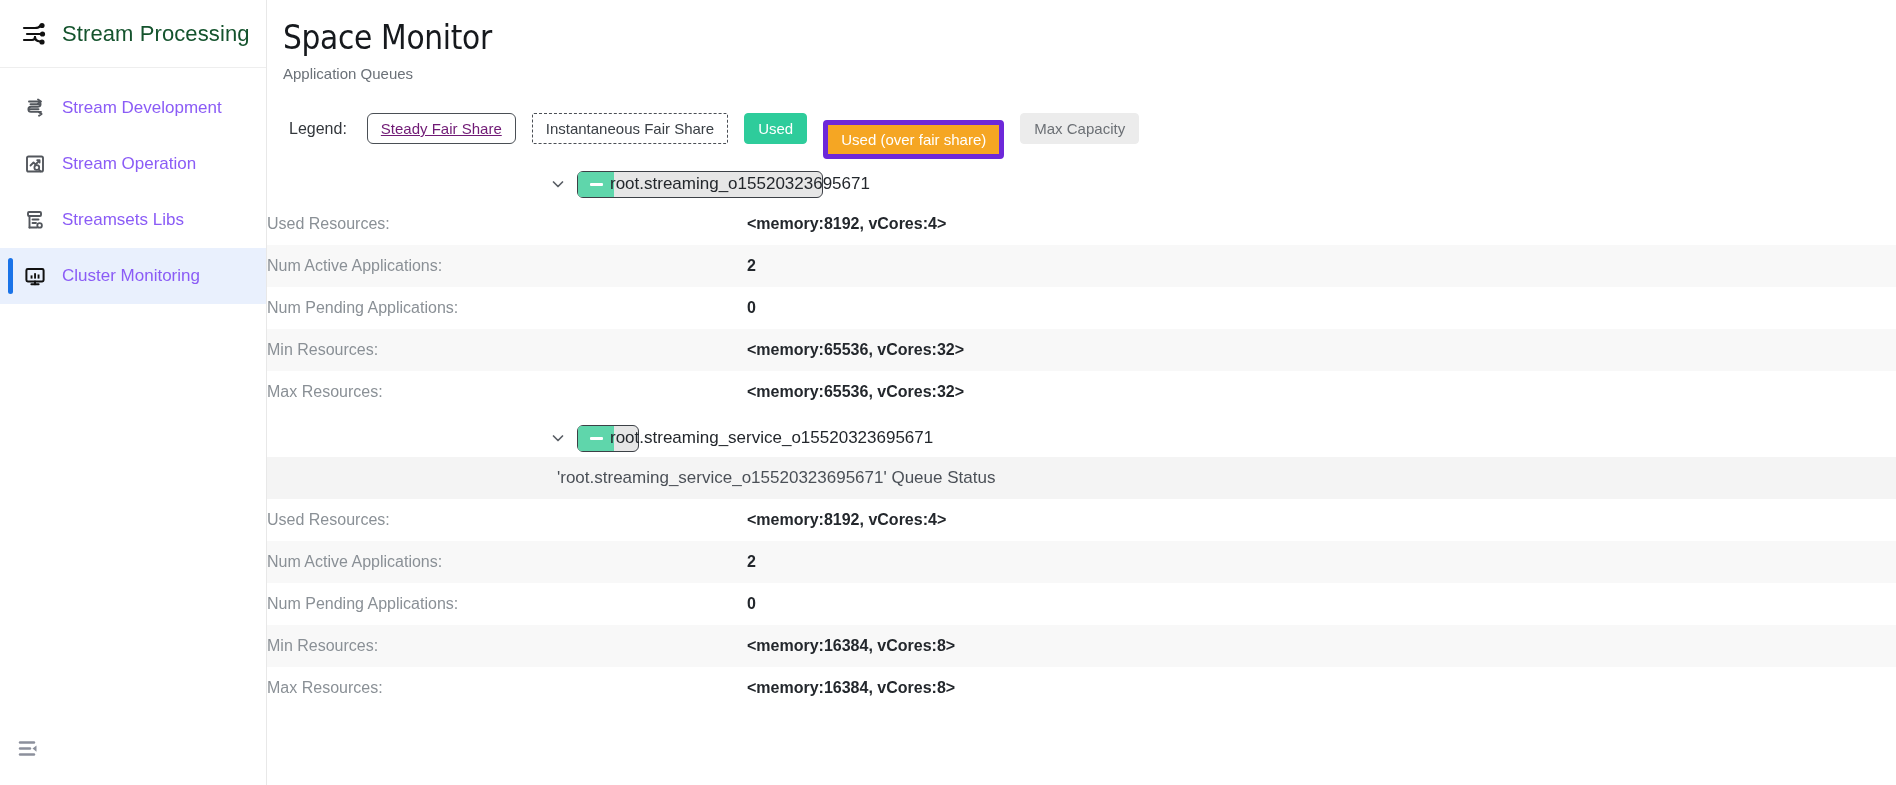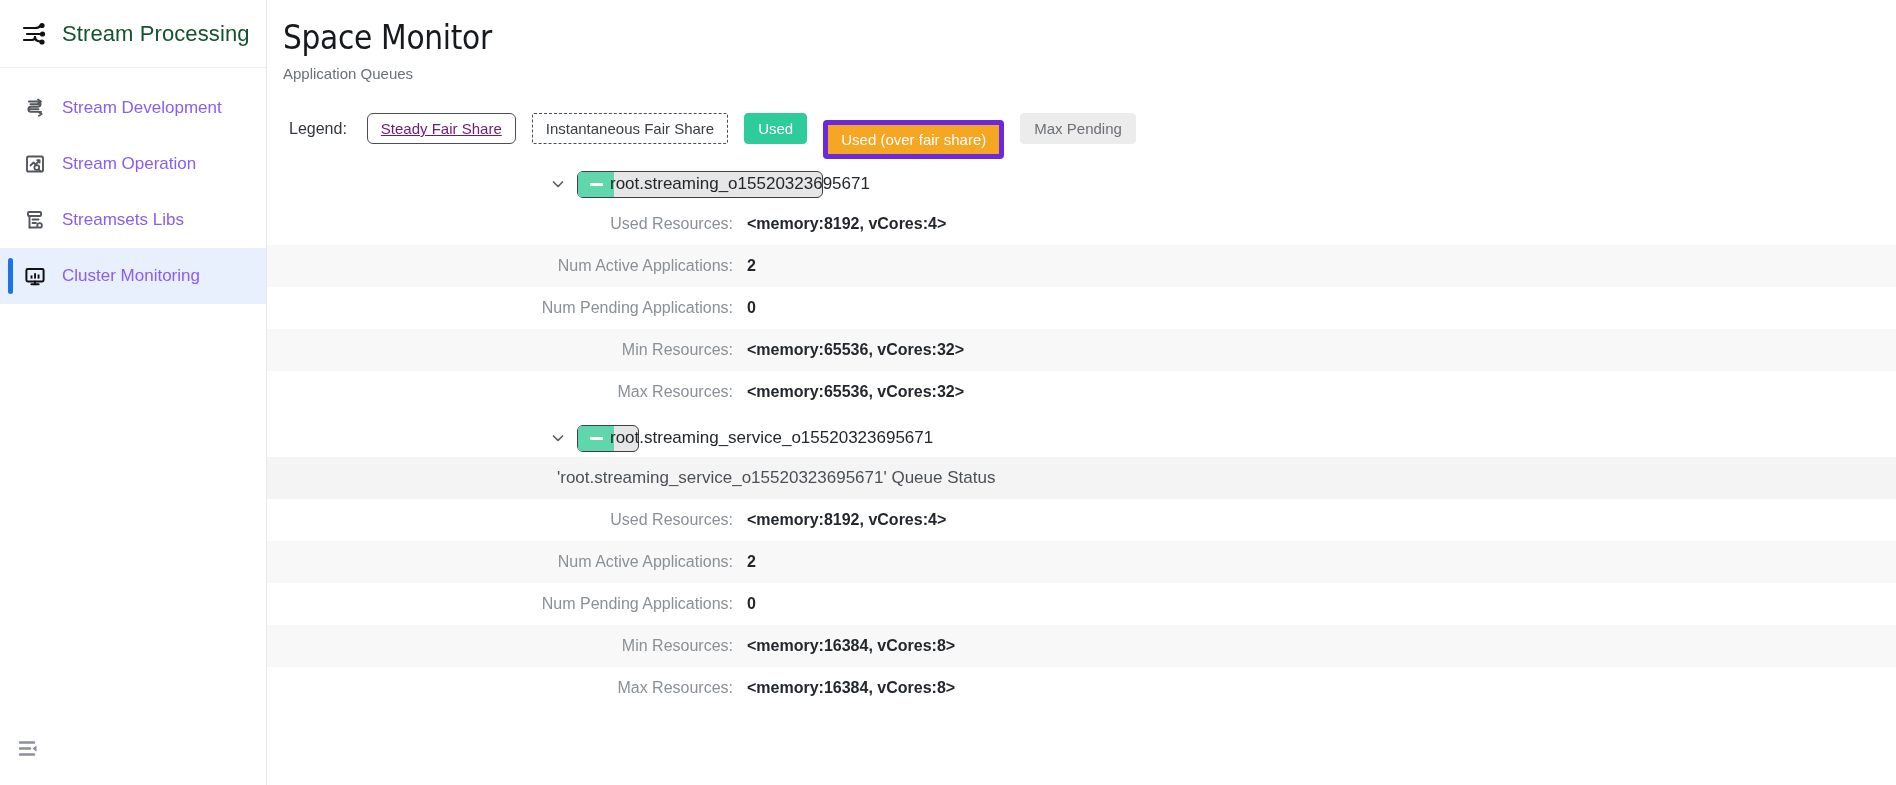--- a/index.html
+++ b/index.html
@@ -115,21 +115,21 @@
     background: #f4f4f4; height: 42px;
     display: flex; align-items: center;
     padding-left: 290px; font-size: 17px; color: #4b5057;
   }
   .kv-row {
     height: 42px; display: flex; align-items: center;
     font-size: 16px;
   }
   .kv-row.alt { background: #f8f8f8; }
   .kv-key {
-    width: 480px; flex: 0 0 480px; text-align: right;
+    width: 480px; flex: 0 0 480px; 
     color: #8a9096; padding-right: 14px; white-space: nowrap;
   }
   .kv-val { color: #23272c; white-space: nowrap; font-weight: bold; }
 </style>
 </head>
 <body>
 
 <div id="app">
 
   <div id="sidebar">
@@ -225,21 +225,21 @@
       <div class="page-title">Space Monitor</div>
       <div class="page-subtitle">Application Queues</div>
     </div>
 
     <div class="legend-row">
       <span class="legend-label">Legend:</span>
       <span class="legend-chip chip-steady">Steady Fair Share</span>
       <span class="legend-chip chip-instant">Instantaneous Fair Share</span>
       <span class="legend-chip chip-used">Used</span>
       <span class="legend-chip chip-over">Used (over fair share)</span>
-      <span class="legend-chip chip-max">Max Pending</span>
+      <span class="legend-chip chip-max">Max Capacity</span>
     </div>
 
     <div id="queue-list">
         <div class="queue-block">
           <div class="queue-bar-row">
             <span class="chevron">
               <svg width="16" height="16" viewBox="0 0 16 16" fill="none">
                 <path d="M3.5 6l4.5 4.5L12.5 6" stroke="#5a5f66" stroke-width="1.7" stroke-linecap="round" stroke-linejoin="round"></path>
               </svg>
             </span>

